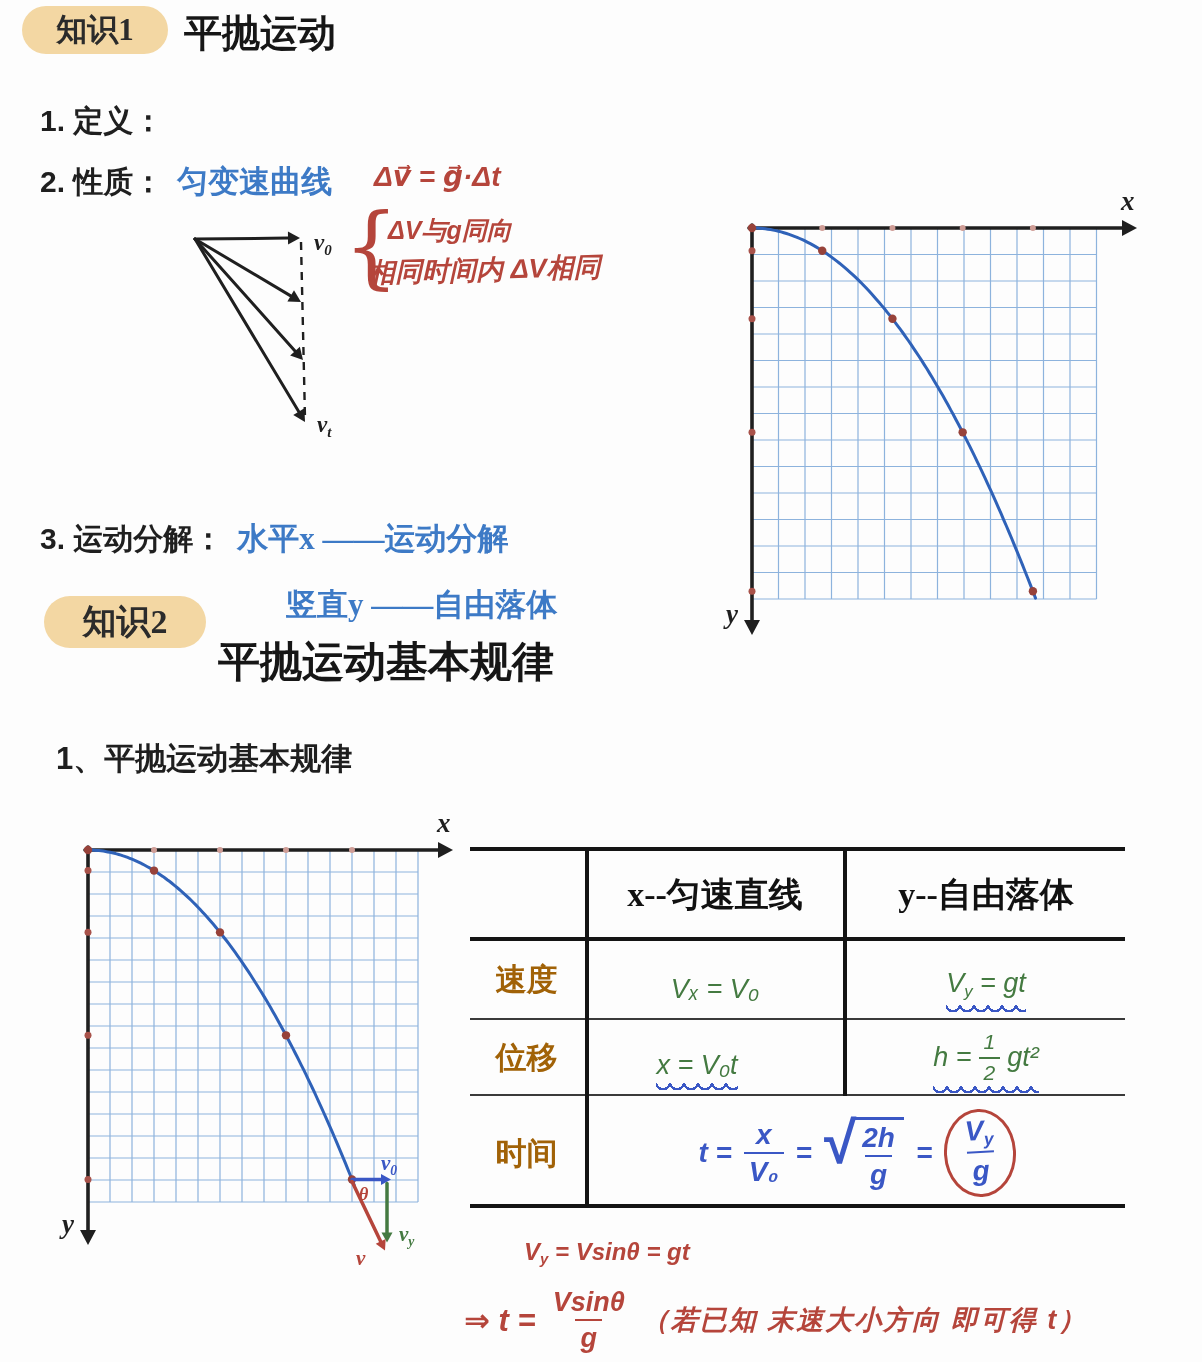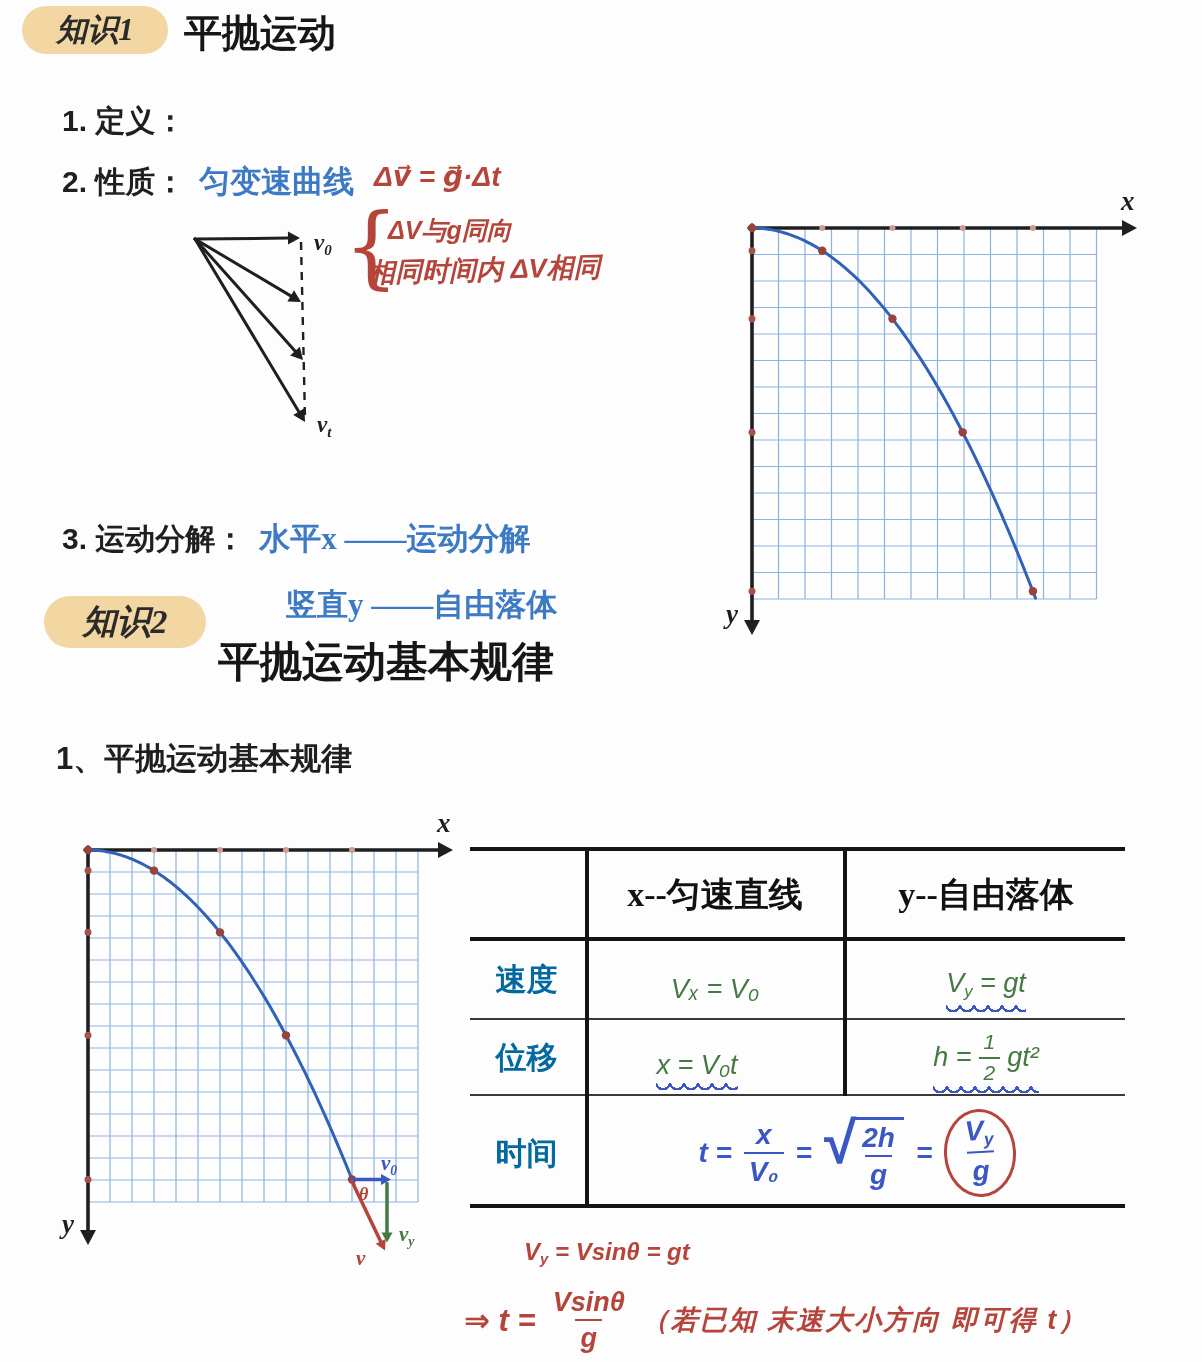--- a/index.html
+++ b/index.html
@@ -5,37 +5,37 @@
   :root{
     --paper:#fdfdfd; --ink:#1f1f1f; --blue_print:#3d7ac6; --red_hand:#b5453b;
     --green_hand:#447a41; --blue_hand:#3a57c5; --badge_bg:#f3d7a3;
     --grid:#8db3dd; --curve:#2f62b8; --dot:#97423a; --proj:#cf9d96;
   }
   html,body{margin:0;padding:0;}
   body{background:#e8e8e8;font-family:"Liberation Sans","DejaVu Sans",sans-serif;}
   .page{position:relative;width:1202px;height:1362px;background:var(--paper);margin:0 auto;overflow:hidden;}
   .abs{position:absolute;}
   .badge{background:var(--badge_bg);border-radius:28px;display:flex;align-items:center;justify-content:center;
-         color:#2b2b2b;font-family:"Liberation Serif","DejaVu Serif",serif;font-weight:700;font-style:italic;}
+         color:#2b2b2b;font-family:"Liberation Serif","DejaVu Serif",serif;font-weight:700;}
   .title{font-family:"Liberation Serif","DejaVu Serif",serif;font-weight:700;color:#161616;text-align:right;}
   .blk{color:var(--ink);font-weight:600;font-size:30px;}
   .blue{color:var(--blue_print);font-family:"Liberation Serif","DejaVu Serif",serif;font-weight:700;font-size:31px;}
   .red{color:var(--red_hand);}
   .hand{font-style:italic;font-weight:700;}
-  .row{display:flex;align-items:baseline;gap:14px;white-space:nowrap;margin-left:22px;}
+  .row{display:flex;align-items:baseline;gap:14px;white-space:nowrap;}
   svg{position:absolute;overflow:visible;}
   
   .tablebox{position:absolute;left:470px;top:847px;width:655px;height:361px;}
   .hline{position:absolute;left:0;width:100%;background:#141414;}
   .hline.thick{height:4px;}
   .hline.thin{height:2px;background:#3a3a3a;}
   .vline{position:absolute;width:4px;background:#141414;}
   .cell{position:absolute;display:flex;align-items:center;justify-content:center;white-space:nowrap;}
   .th{font-family:"Liberation Serif","DejaVu Serif",serif;font-weight:700;font-size:34px;color:#111;}
-  .rowlab{font-family:"Liberation Serif","DejaVu Serif",serif;font-weight:700;font-size:31px;color:#0369a1;text-align:center;}
+  .rowlab{font-family:"Liberation Serif","DejaVu Serif",serif;font-weight:700;font-size:31px;color:#a16207;text-align:center;}
   .green{color:var(--green_hand);font-style:italic;font-weight:400;font-size:27px;}
   .bluef{color:var(--blue_hand);font-style:italic;font-weight:700;font-size:28px;}
   sub{font-size:0.62em;vertical-align:-0.3em;font-style:italic;}
   .wavy{display:inline-block;}
   .wavy::after{content:"";display:block;height:7px;margin-top:2px;
     background:radial-gradient(circle at 7px -1px, transparent 6px, var(--blue_hand) 6px, var(--blue_hand) 8.5px, transparent 8.5px) repeat-x;
     background-size:14px 7px;}
   .frac{display:inline-flex;flex-direction:column;align-items:center;line-height:1.05;vertical-align:middle;}
   .frac .num{padding:0 5px 3px;}
   .frac .den{border-top:2.5px solid currentColor;padding:3px 5px 0;}

